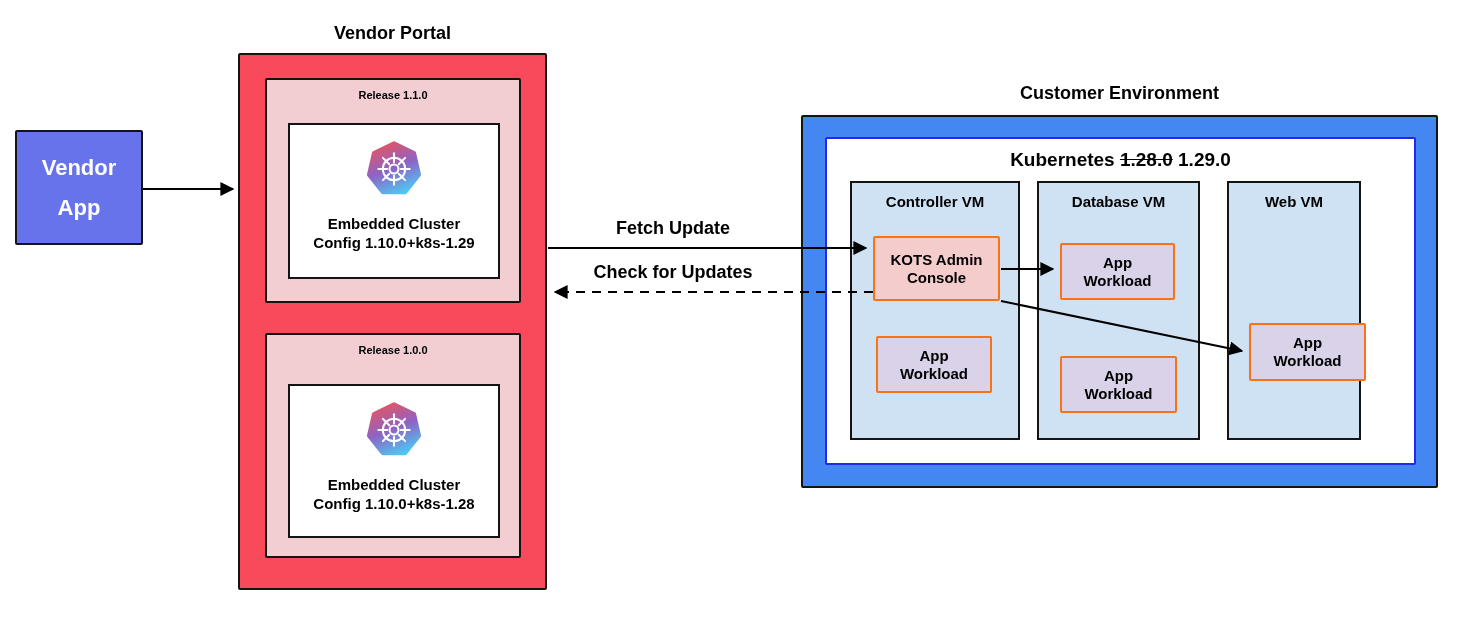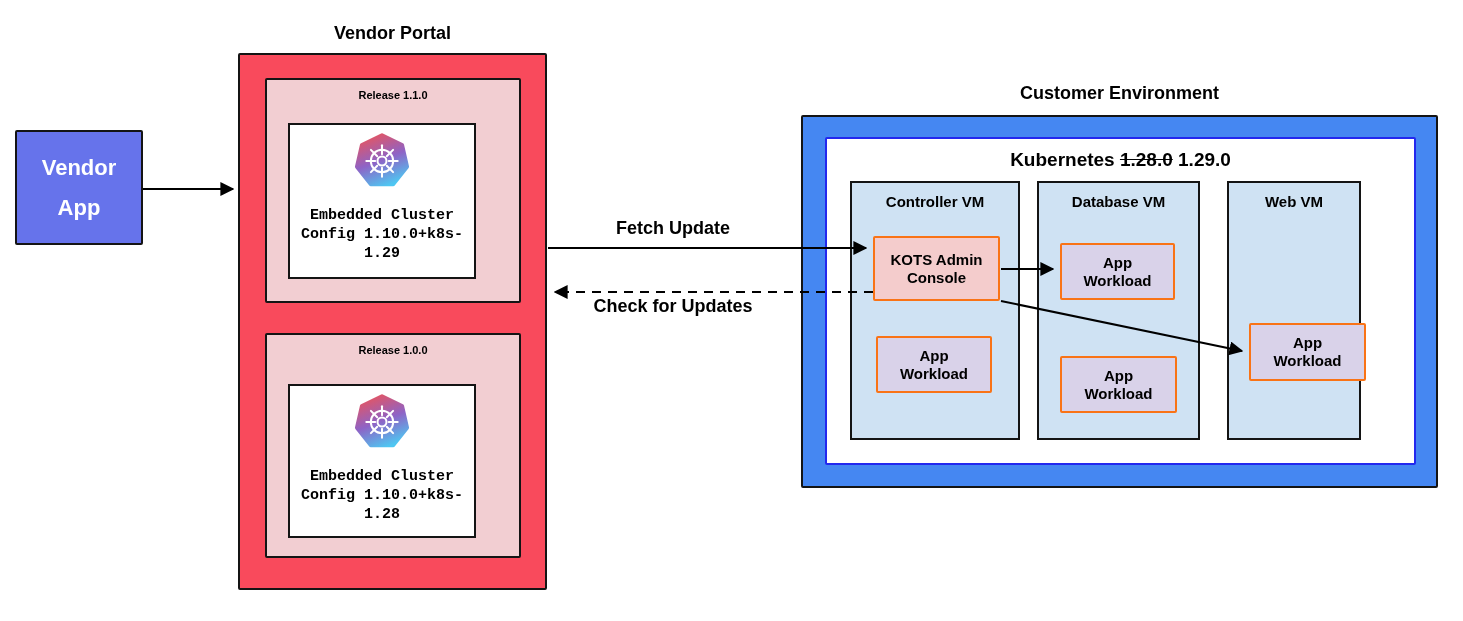--- a/index.html
+++ b/index.html
@@ -15,23 +15,23 @@
     color:#fff; font-size:22px; line-height:28px;gap:12px; }
 
   .vendor-portal { left:238px; top:53px; width:309px; height:537px; background:#F94A5C; }
   .vendor-portal-title { left:238px; top:24px; width:309px; }
 
   .release { position:absolute; border:2px solid #141414; border-radius:2px; background:#F2CED2; width:256px; height:225px; }
   .release-110 { left:265px; top:78px; }
   .release-100 { left:265px; top:333px; }
   .release-title { position:absolute; top:9px; left:0; width:100%; text-align:center; font-size:11px; }
 
-  .config-card { position:absolute; left:21px; top:43px; width:188px; height:156px;
+  .config-card { position:absolute; left:21px; top:43px; width:212px; height:156px;
     background:#fff; border:2px solid #141414; display:flex; flex-direction:column;
-    align-items:center; padding-top:8px;font-family:Liberation Mono, monospace; }
+    align-items:center; padding-top:16px; }
   .release-100 .config-card { top:49px; height:154px; }
   .config-card .k8s-icon { width:56px; height:56px; margin-bottom:17px; }
   .config-line { font-size:15px; line-height:19px; text-align:center; }
 
   .customer-env { left:801px; top:115px; width:637px; height:373px; background:#4587F2; }
   .customer-title { left:801px; top:84px; width:637px; }
 
   .inner-frame { position:absolute; left:825px; top:137px; width:591px; height:328px;
     background:#fff; border:2px solid #2328EE; border-radius:2px; }
   .k8s-version { position:absolute; top:10px; left:0; width:100%; text-align:center; font-size:19px; }
@@ -46,21 +46,21 @@
   .node { position:absolute; display:flex; flex-direction:column; justify-content:center;
     align-items:center; font-size:15px; line-height:18px; 
     border:2px solid #f97316; border-radius:2px; }
   .kots { left:873px; top:236px; width:127px; height:65px; background:#F4CCCC; }
   .wl-ctrl { left:876px; top:336px; width:116px; height:57px; background:#D9D2E9; }
   .wl-db1  { left:1060px; top:243px; width:115px; height:57px; background:#D9D2E9; }
   .wl-db2  { left:1060px; top:356px; width:117px; height:57px; background:#D9D2E9; }
   .wl-web  { left:1249px; top:323px; width:117px; height:58px; background:#D9D2E9; }
 
   .fetch-label { left:548px; top:219px; width:250px; }
-  .check-label { left:548px; top:263px; width:250px;margin-top:34px; }
+  .check-label { left:548px; top:263px; width:250px; }
 
   .overlay { position:absolute; left:0; top:0; pointer-events:none; }
   .overlay line { stroke:#000; stroke-width:2; }
 </style>
 </head>
 <body>
 
 <div class="canvas">
 
   <div class="box vendor-app">

